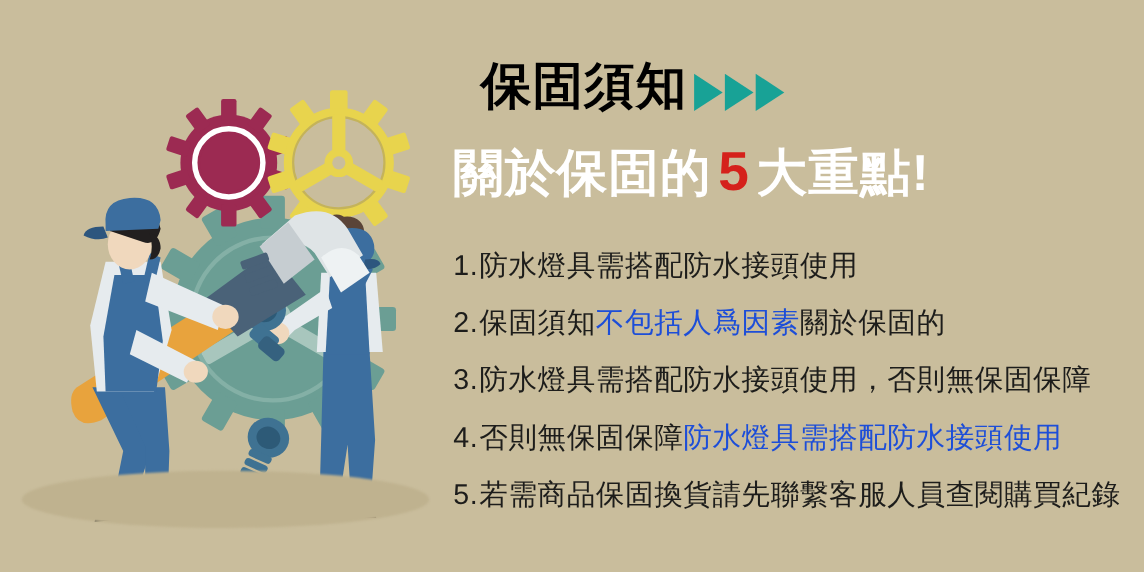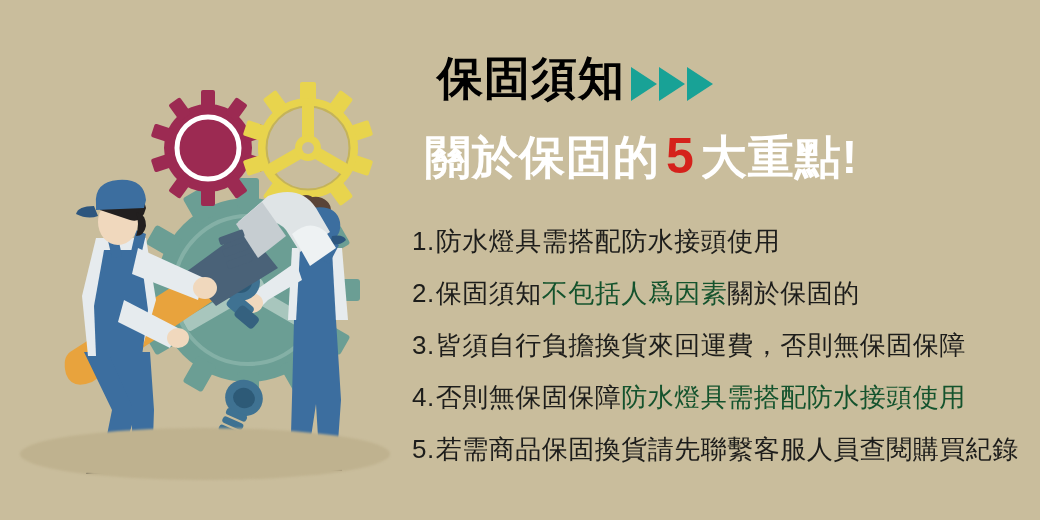--- a/index.html
+++ b/index.html
@@ -70,21 +70,21 @@
     width: 0;
     height: 0;
     border-top: 17px solid transparent;
     border-bottom: 17px solid transparent;
     border-left: 26px solid #18a296;
     margin-left: 2px;
   }
 
   .heading-2 {
     position: absolute;
-    left: 17px;
+    left: 4px;
     top: 125px;
     color: #ffffff;
     font-size: 46px;
     font-weight: bold;
     letter-spacing: 1px;
     line-height: 1.25;
     white-space: nowrap;
   }
   .heading-2 .num {
     color: #d5211b;
@@ -100,21 +100,21 @@
   }
   .list-item {
     color: #1d1d1b;
     font-size: 26px;
     line-height: 1;
     margin-bottom: 26px;
     white-space: nowrap;
     letter-spacing: 0.5px;
   }
   .list-item .idx { margin-right: 1px; }
-  .list-item .hl { color: #14532d; }
+  .list-item .hl { color: #1d4ed8; }
 </style>
 </head>
 <body>
 
 <div id="banner">
 
   <div class="illustration">
     <div class="ground-shadow"></div>
 
     <svg width="420" height="520" viewBox="0 0 420 520" xmlns="http://www.w3.org/2000/svg">
@@ -313,21 +313,21 @@
 
       <div class="list-item">
         <span class="idx">1.</span><span>防水燈具需搭配防水接頭使用</span>
       </div>
 
       <div class="list-item">
         <span class="idx">2.</span><span>保固須知</span><span class="hl">不包括人爲因素</span><span>關於保固的</span>
       </div>
 
       <div class="list-item">
-        <span class="idx">3.</span><span>皆須自行負擔換貨來回運費，否則無保固保障</span>
+        <span class="idx">3.</span><span>防水燈具需搭配防水接頭使用，否則無保固保障</span>
       </div>
 
       <div class="list-item">
         <span class="idx">4.</span><span>否則無保固保障</span><span class="hl">防水燈具需搭配防水接頭使用</span>
       </div>
 
       <div class="list-item">
         <span class="idx">5.</span><span>若需商品保固換貨請先聯繫客服人員查閱購買紀錄</span>
       </div>
 

